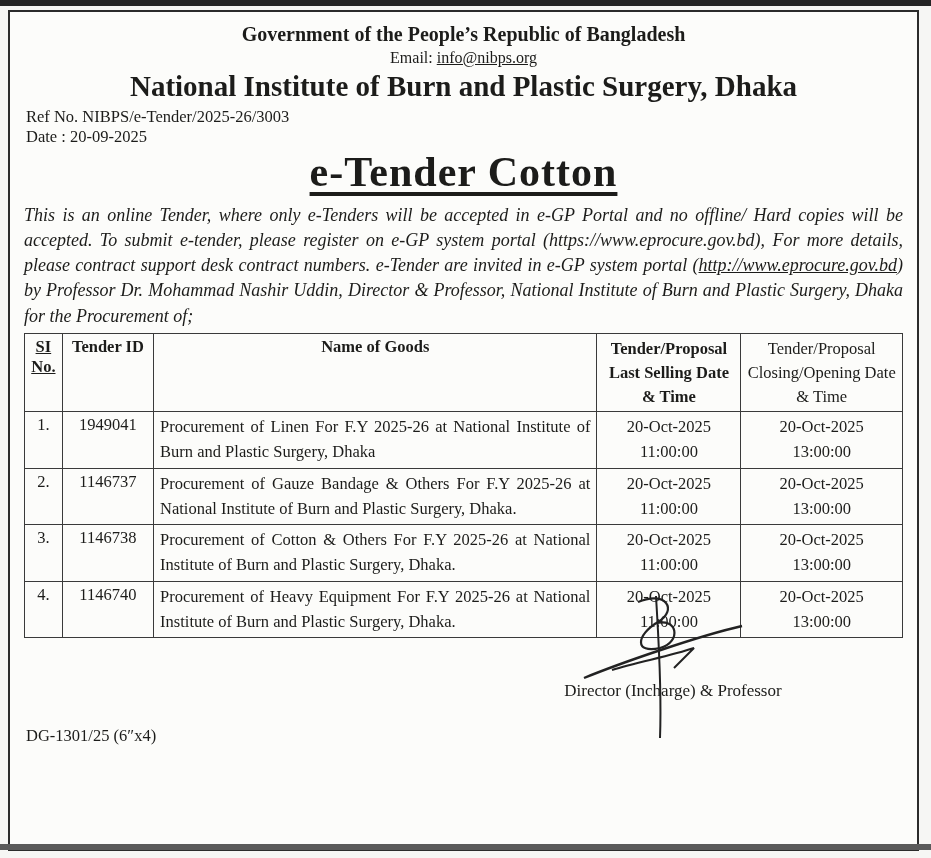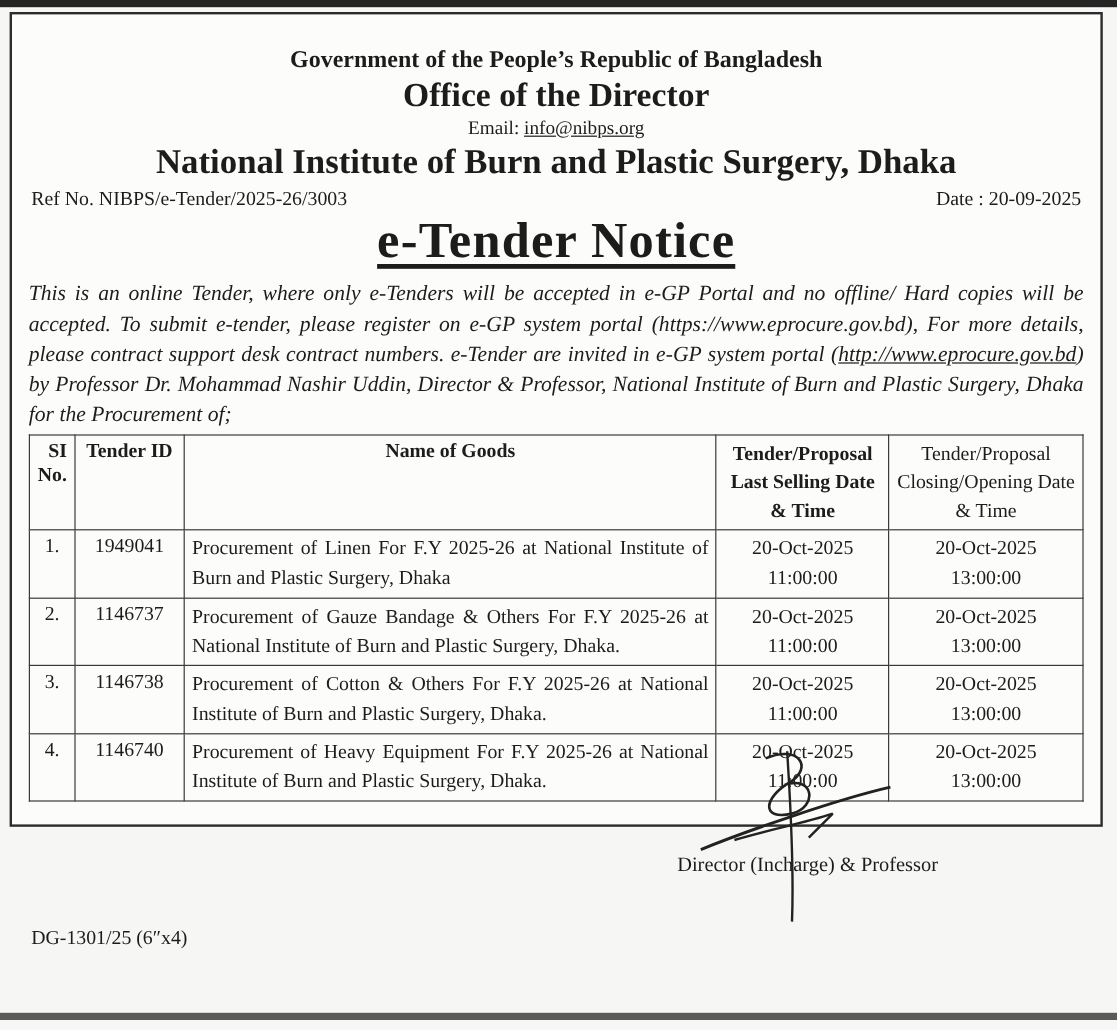--- a/index.html
+++ b/index.html
@@ -6,84 +6,83 @@
   body{
     width:931px;height:858px;position:relative;
     background:#f6f6f4;
     font-family:"Liberation Serif","DejaVu Serif",serif;
     color:#1c1c1a;
     -webkit-font-smoothing:antialiased;
   }
   .top-bar{position:absolute;top:0;left:0;width:931px;height:6px;background:#242424;}
   .bottom-bar{position:absolute;top:844px;left:0;width:931px;height:6px;background:#5a5a5a;}
   .frame{
-    position:absolute;top:10px;left:8px;width:911px;height:679px;
+    position:absolute;top:10px;left:8px;width:911px;height:841px;
     border:2px solid #2b2b2b;background:#fcfcfa;box-sizing:border-box;
-    padding:24px 14px 0 14px;
+    padding:8px 14px 0 14px;
   }
   .center{text-align:center;}
   .gov-line{font-weight:bold;font-size:20px;line-height:1.25;margin-top:2px;}
   .office-line{font-weight:bold;font-size:28px;line-height:1.2;}
   .institute-line{font-weight:bold;font-size:29px;line-height:1.2;}
   .email-line{font-size:16px;line-height:1.3;margin-top:1px;}
   .email-link{text-decoration:underline;}
-  .ref-row{display:flex;justify-content:space-between;font-size:16.5px;margin-top:3px;padding:0 2px;}
+  .ref-row{display:flex;justify-content:space-between;font-size:16.5px;margin-top:3px;padding:0 2px;flex-direction:column;}
   .notice-title{
     display:inline-block;font-weight:bold;font-size:42px;letter-spacing:1px;
     text-decoration:underline;text-underline-offset:6px;line-height:1.1;margin-top:2px;
   }
   .title-wrap{text-align:center;margin-bottom:8px;}
   .intro,.footer-para{
     font-size:18px;line-height:1.4;text-align:justify;font-style:italic;
   }
   .intro .underlined{text-decoration:underline;}
   table.tender-table{
     width:100%;border-collapse:collapse;margin-top:4px;
     font-size:16.5px;
   }
   table.tender-table th,table.tender-table td{
     border:1px solid #3a3a3a;padding:3px 6px;vertical-align:top;
   }
-  th.h-si{width:4.3%;text-align:right;font-weight:bold;vertical-align:top;}
+  th.h-si{width:4.3%;text-align:center;font-weight:bold;vertical-align:top;text-decoration:underline;}
   th.h-id{width:10.4%;text-align:center;font-weight:bold;vertical-align:middle;}
   th.h-goods{width:50.5%;text-align:center;font-weight:bold;vertical-align:middle;}
   th.h-sell{width:16.4%;text-align:center;font-weight:bold;vertical-align:top;line-height:1.45;}
   th.h-close{width:18.4%;text-align:center;font-weight:normal;vertical-align:top;line-height:1.45;}
   td.c-si{text-align:center;}
   td.c-id{text-align:center;}
   td.c-goods{text-align:justify;line-height:1.5;}
   td.c-date{text-align:center;line-height:1.5;}
   .footer-para{margin-top:9px;}
   .sig-area{position:relative;height:128px;margin-top:0;}
   .sig-block{position:absolute;right:0;top:40px;width:460px;text-align:center;}
   .sig-name{font-weight:bold;font-size:17px;line-height:1.55;}
   .sig-title1{font-size:17px;line-height:1.55;}
   .sig-title2{font-size:17px;line-height:1.55;}
   .signature-svg{position:absolute;right:155px;top:-48px;z-index:2;}
-  .footnote{position:absolute;left:2px;top:104px;font-size:16.5px;}
+  .footnote{position:absolute;left:2px;top:88px;font-size:16.5px;}
 </style>
 </head>
 <body>
 
 <div class="top-bar"></div>
 
 <div class="frame">
 
   <div class="center gov-line">Government of the People’s Republic of Bangladesh</div>
-  <div class="center office-line">Office of the Director</div>
   <div class="center email-line"><span>Email: </span><span class="email-link">info@nibps.org</span></div>
   <div class="center institute-line">National Institute of Burn and Plastic Surgery, Dhaka</div>
 
   <div class="ref-row">
     <span>Ref No. NIBPS/e-Tender/2025-26/3003</span>
     <span>Date : 20-09-2025</span>
   </div>
 
   <div class="title-wrap">
-    <span class="notice-title">e-Tender Notice</span>
+    <span class="notice-title">e-Tender Cotton</span>
   </div>
 
   <div class="intro"><span>This is an online Tender, where only e-Tenders will be accepted in e-GP Portal and no offline/ Hard copies will be accepted. To submit e-tender, please register on e-GP system portal (https://www.eprocure.gov.bd), For more details, please contract support desk contract numbers. e-Tender are invited in e-GP system portal (</span><span class="underlined">http://www.eprocure.gov.bd</span><span>) by Professor Dr. Mohammad Nashir Uddin, Director &amp; Professor, National Institute of Burn and Plastic Surgery, Dhaka for the Procurement of;</span></div>
 
   <table class="tender-table">
     <thead>
       <tr>
         <th class="h-si">
           <div>SI</div>
           <div>No.</div>

